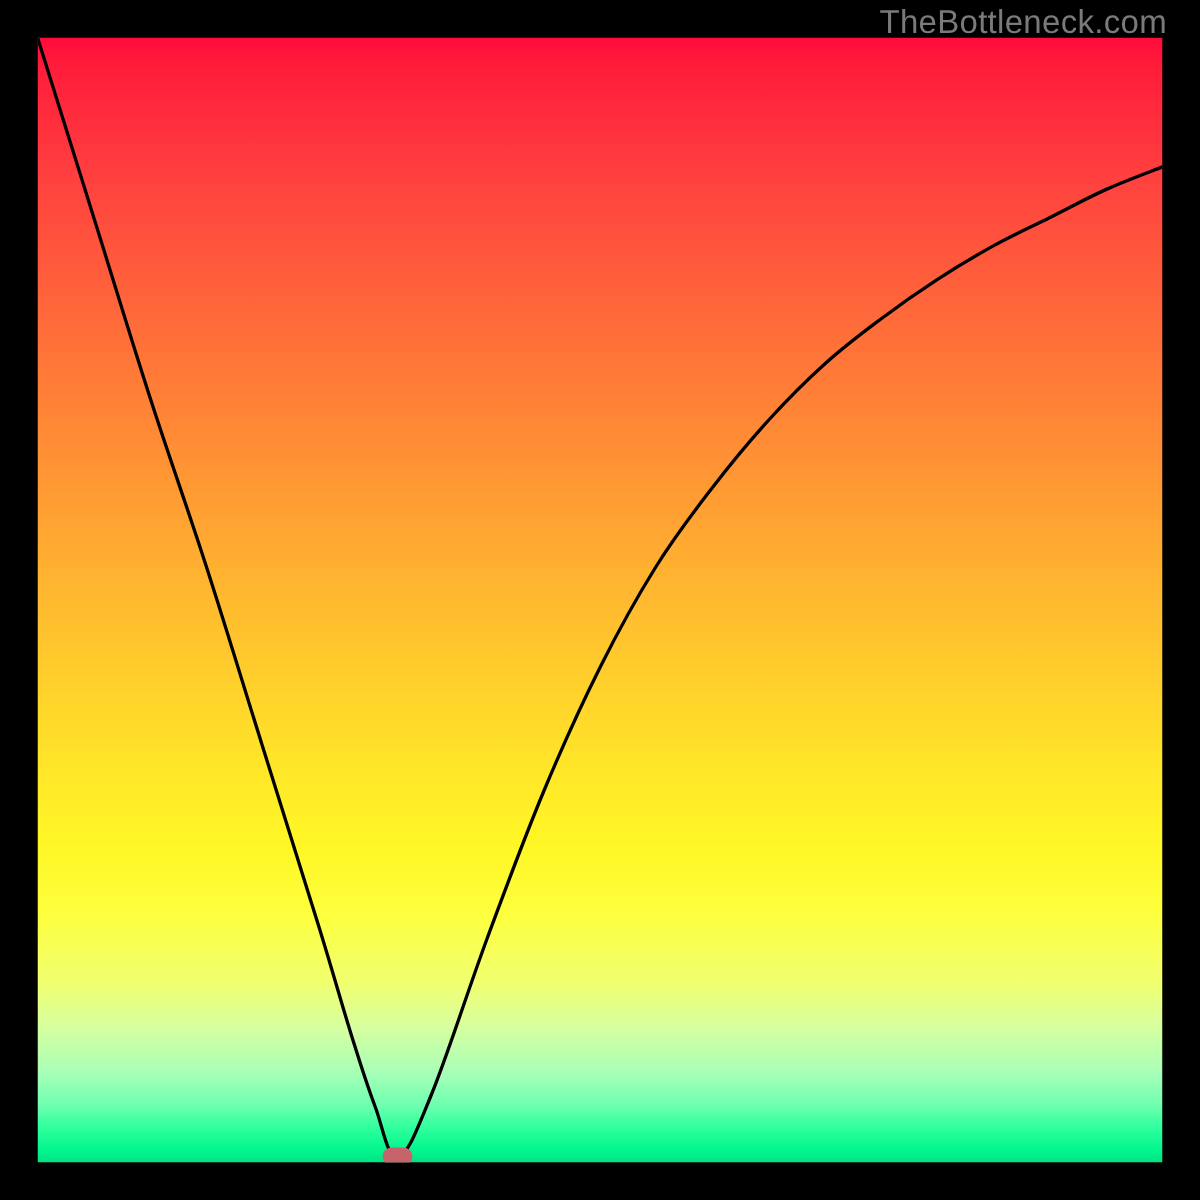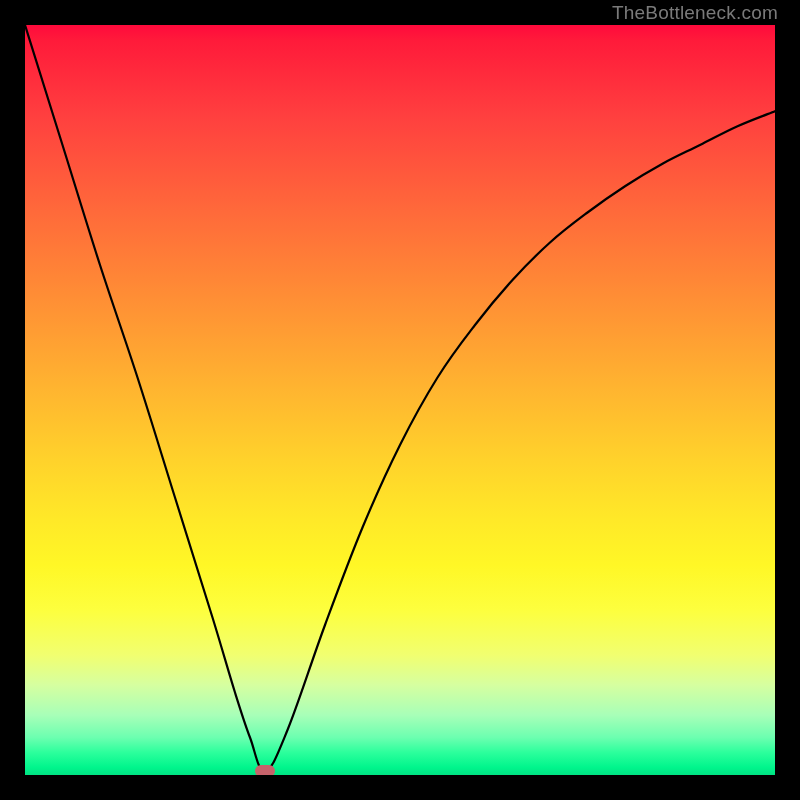--- a/index.html
+++ b/index.html
@@ -50,21 +50,21 @@
       #2cff9c 97%,
       #00f58c 99%,
       #00e383 100%
     );
   }
   .watermark {
     position: absolute;
     top: 2px;
     right: 22px;
     color: #7a7a7a;
-    font-size: 19px;
+    font-size: 22px;
     font-weight: 500;
     letter-spacing: 0.2px;
     user-select: none;
   }
   .curve-svg {
     position: absolute;
     top: 0;
     left: 0;
     width: 100%;
     height: 100%;

